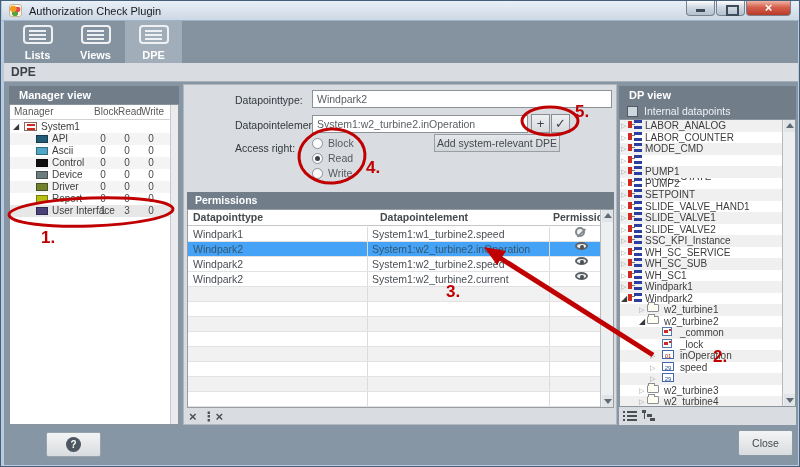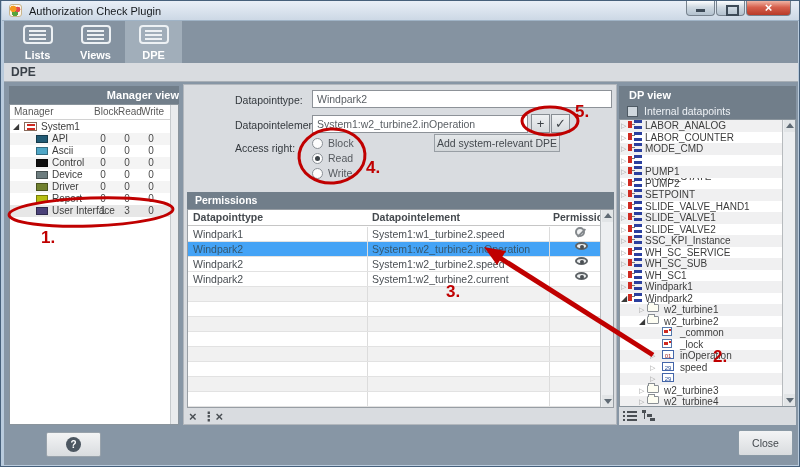--- a/index.html
+++ b/index.html
@@ -31,21 +31,21 @@
     border:2px solid #edf1f4;border-radius:4px;
     background-image:linear-gradient(#edf1f4,#edf1f4),linear-gradient(#edf1f4,#edf1f4),linear-gradient(#edf1f4,#edf1f4);
     background-size:17px 2px;background-position:4px 3px,4px 7px,4px 11px;background-repeat:no-repeat;}
   .tb-lab{position:absolute;left:0;width:100%;bottom:2px;text-align:center;font-size:11px;font-weight:bold;color:#fff;}
   .dpe-row{position:absolute;left:3px;top:62px;width:794px;height:19px;background:#d9dce0;
     border-bottom:1px solid #a8afb6;font-size:12px;font-weight:bold;color:#394048;line-height:19px;padding-left:7px;}
   
   .phdr{background:#717e8a;color:#fff;font-size:11px;font-weight:bold;}
   
   .panel-mgr{position:absolute;left:8px;top:85px;width:170px;height:339px;}
-  .mgr-hdr{position:absolute;left:0;top:0;width:100%;height:18px;line-height:18px;padding-left:10px;text-align:right;}
+  .mgr-hdr{position:absolute;left:0;top:0;width:100%;height:18px;line-height:18px;padding-left:10px;}
   .mgr-body{position:absolute;left:0;top:18px;width:100%;height:321px;background:#fff;border:1px solid #8a949c;overflow:hidden;}
   .mgr-scroll{position:absolute;right:0;top:0;bottom:0;width:8px;background:#e9ebed;border-left:1px solid #c6cacd;}
   .mgr-cols{position:absolute;left:0;top:0;width:160px;height:15px;border-bottom:1px solid #d2d2d2;font-size:10px;color:#5a5a5a;}
   .mgr-cols span{position:absolute;top:1px;}
   .mc0{left:4px;} .mc1{left:84px;} .mc2{left:108px;} .mc3{left:131px;}
   #manager-rows{position:absolute;left:0;top:16px;width:160px;}
   .mrow{position:relative;height:12px;font-size:10px;color:#3d3d3d;}
   .mrow.alt{background:#f4f4f4;} .mrow.hl{background:#e7e7e7;}
   .mrow span{position:absolute;line-height:12px;}
   .tarr{color:#9a9a9a;font-size:7px;} .tarr.exp{color:#3a3a3a;font-size:8px;}
@@ -69,21 +69,21 @@
   .rdot{display:inline-block;width:11px;height:11px;border:1px solid #8a9096;border-radius:50%;
     background:#fdfdfd;vertical-align:-2px;margin-right:5px;position:relative;}
   .rdot.on::after{content:"";position:absolute;left:2px;top:2px;width:5px;height:5px;border-radius:50%;background:#3c4348;}
   .add-btn{position:absolute;left:250px;top:49px;width:126px;height:18px;background:linear-gradient(#e4e7e9,#d2d6d9);
     border:1px solid #989ea4;font-size:10.5px;color:#44494e;text-align:center;line-height:17px;}
   .perm-hdr{position:absolute;left:3px;top:107px;width:427px;height:17px;line-height:17px;padding-left:8px;font-size:10.5px;}
   .perm-table{position:absolute;left:3px;top:124px;width:427px;height:199px;background:#fff;border:1px solid #989ea4;overflow:hidden;}
   .perm-cols{position:absolute;left:0;top:0;width:413px;height:16px;border-bottom:1px solid #c6c6c6;
     font-size:10.5px;font-weight:bold;color:#44494e;}
   .perm-cols span{position:absolute;top:1px;}
-  .pcc0{left:5px;} .pcc1{left:184px;text-align:center;} .pcc2{left:365px;}
+  .pcc0{left:5px;} .pcc1{left:192px;text-align:center;} .pcc2{left:365px;}
   #perm-rows{position:absolute;left:0;top:17px;width:413px;}
   .prow{position:relative;height:15px;border-bottom:1px solid #e2e2e2;font-size:10.5px;color:#4a4f54;}
   .prow.g{background:#f1f1f1;}
   .prow.sel{background:#44a3f6;color:#35576e;}
   .prow span{position:absolute;top:0;line-height:15px;}
   .pc1{left:5px;width:172px;overflow:hidden;white-space:nowrap;}
   .pc2{left:184px;width:172px;overflow:hidden;white-space:nowrap;}
   .pcell-l{position:absolute;top:0;bottom:0;width:0;border-left:1px solid #dcdcdc;}
   .cl1{left:179px;} .cl2{left:361px;}
   .pc3{left:361px;width:52px;text-align:center;}

